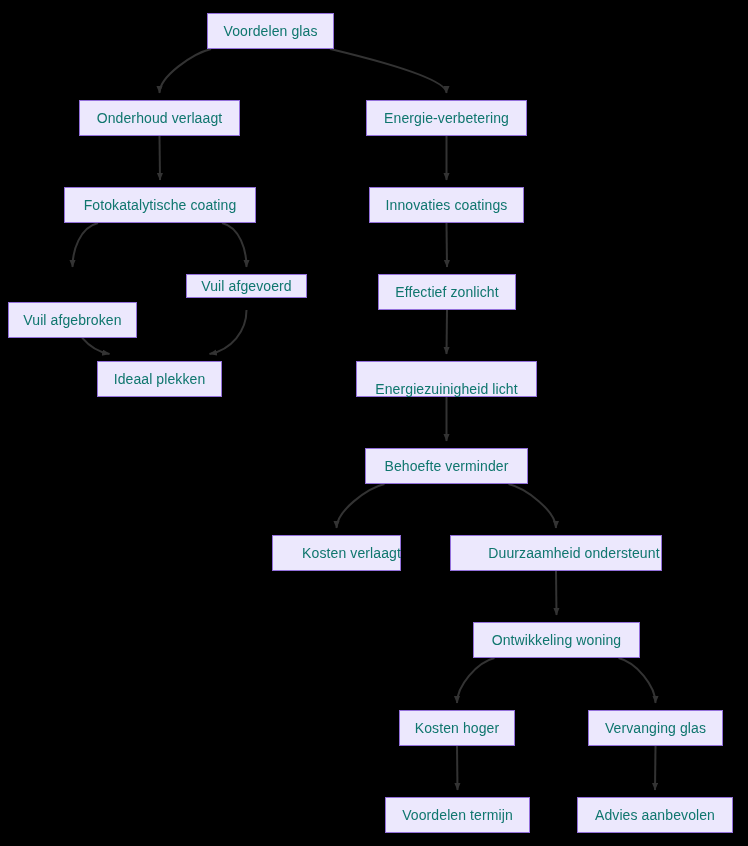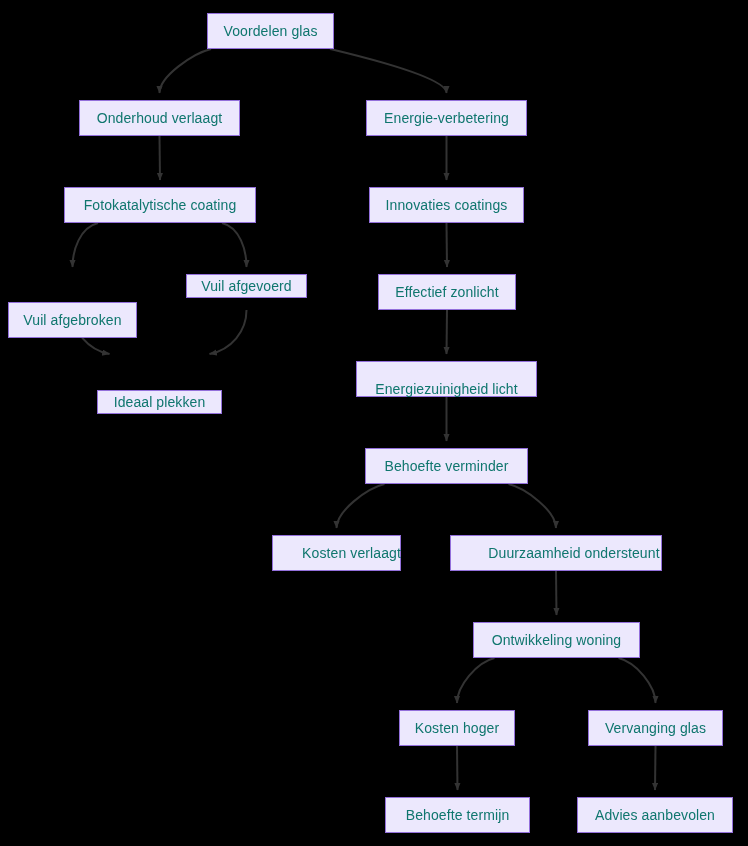--- a/index.html
+++ b/index.html
@@ -95,21 +95,21 @@
       </div>
       <div class="node-box" style="left: 8px; top: 274px; width: 129px; height: 36px; margin-top: 28px;">
         <span class="node-label">Vuil afgebroken</span>
       </div>
       <div class="node-box" style="left: 186px; top: 274px; width: 121px; height: 24px;">
         <span class="node-label">Vuil afgevoerd</span>
       </div>
       <div class="node-box" style="left: 378px; top: 274px; width: 138px; height: 36px;">
         <span class="node-label">Effectief zonlicht</span>
       </div>
-      <div class="node-box" style="left: 97px; top: 361px; width: 125px; height: 24px; margin-top: 29px;">
+      <div class="node-box" style="left: 97px; top: 361px; width: 125px; height: 36px;">
         <span class="node-label">Ideaal plekken</span>
       </div>
       <div class="node-box" style="left: 356px; top: 361px; width: 181px; height: 36px; align-items: flex-end;">
         <span class="node-label">Energiezuinigheid licht</span>
       </div>
       <div class="node-box" style="left: 365px; top: 448px; width: 163px; height: 36px;">
         <span class="node-label">Behoefte verminder</span>
       </div>
       <div class="node-box" style="left: 272px; top: 535px; width: 129px; height: 36px; padding-left: 30px;">
         <span class="node-label">Kosten verlaagt</span>
@@ -120,19 +120,19 @@
       <div class="node-box" style="left: 473px; top: 622px; width: 167px; height: 36px;">
         <span class="node-label">Ontwikkeling woning</span>
       </div>
       <div class="node-box" style="left: 399px; top: 710px; width: 116px; height: 36px;">
         <span class="node-label">Kosten hoger</span>
       </div>
       <div class="node-box" style="left: 588px; top: 710px; width: 135px; height: 36px;">
         <span class="node-label">Vervanging glas</span>
       </div>
       <div class="node-box" style="left: 385px; top: 797px; width: 145px; height: 36px;">
-        <span class="node-label">Behoefte termijn</span>
+        <span class="node-label">Voordelen termijn</span>
       </div>
       <div class="node-box" style="left: 577px; top: 797px; width: 156px; height: 36px; text-align: right;">
         <span class="node-label">Advies aanbevolen</span>
       </div>
     </div>
 </div>
 
 </body></html>

